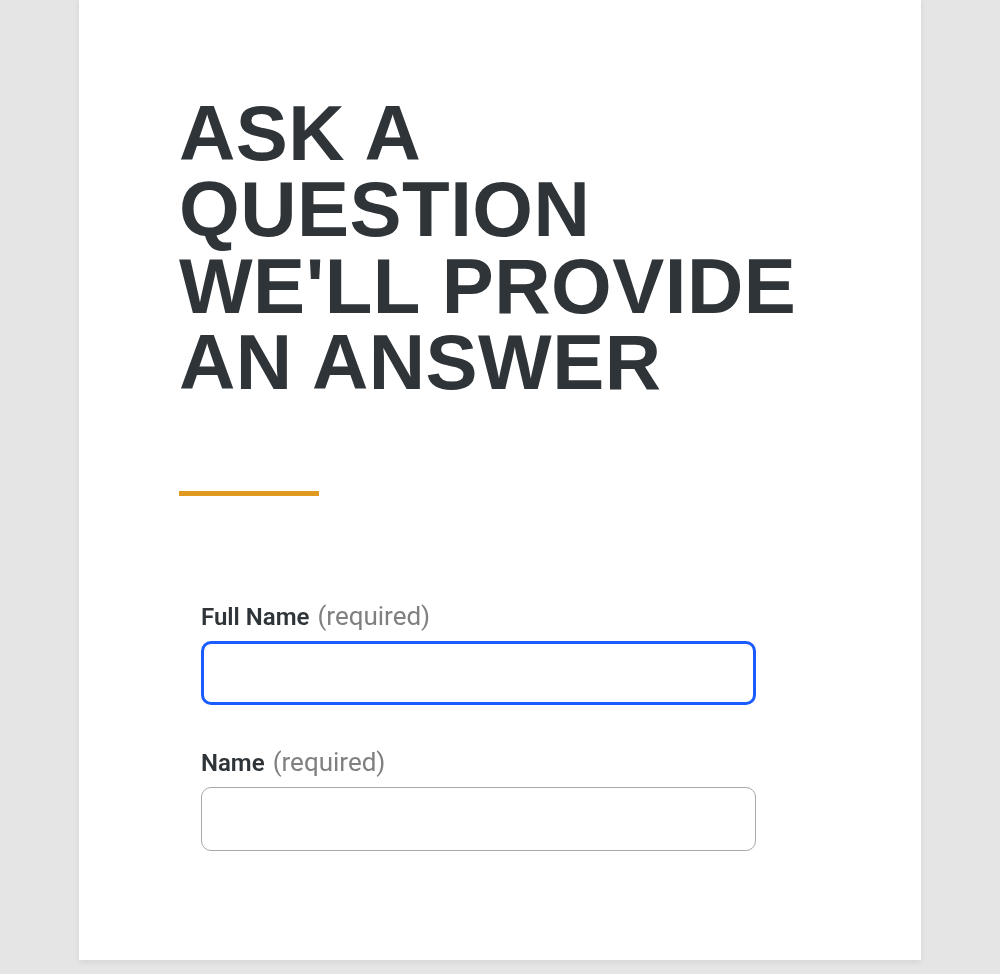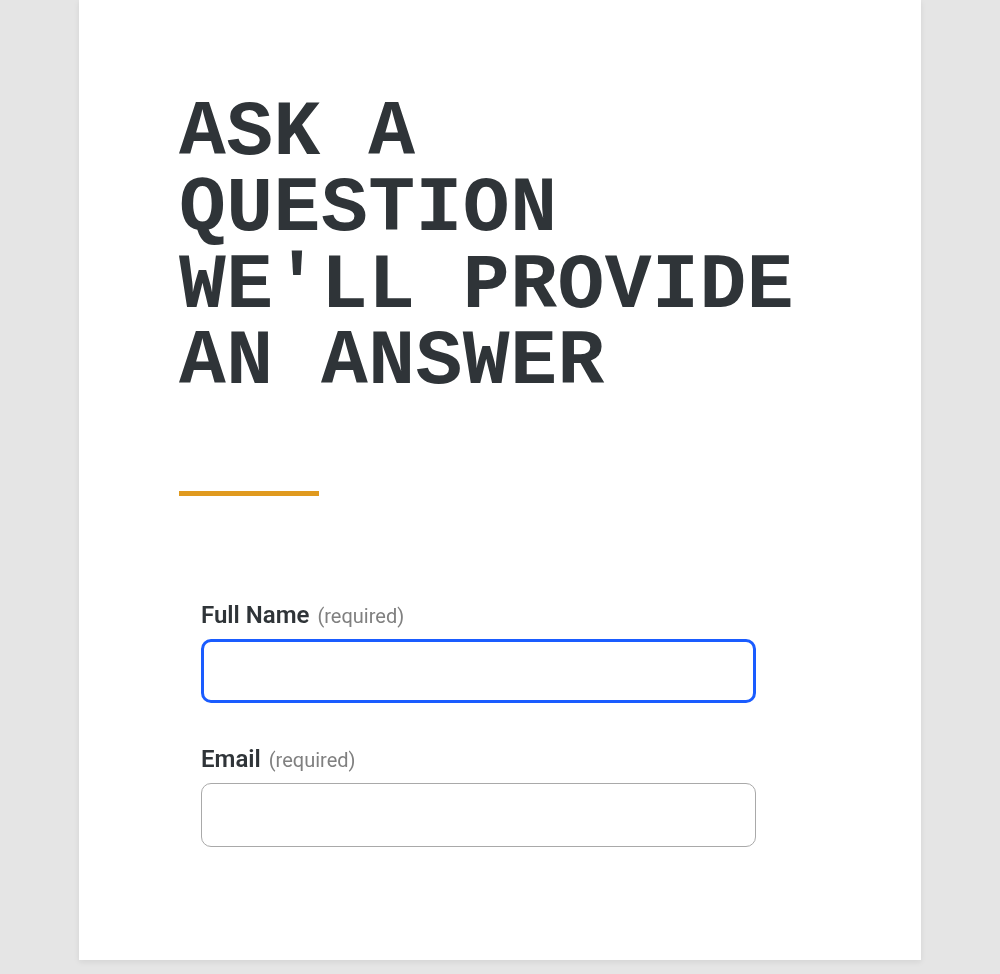--- a/index.html
+++ b/index.html
@@ -21,21 +21,21 @@
     .card {
       width: 842px;
       background: #ffffff;
       padding: 95px 100px 60px 100px;
       min-height: 960px;
       box-shadow: 0 2px 6px rgba(0,0,0,0.08);
       margin-top: 0;
     }
     
     .heading {
-      font-family: Liberation Mono, monospace;
+      font-family: Liberation Sans, sans-serif;
       font-stretch: condensed;
       font-weight: 900;
       font-size: 78px;
       line-height: 0.98;
       letter-spacing: 0.5px;
       color: #2f3438;
       text-transform: uppercase;
       margin-bottom: 90px;
     }
     
@@ -58,21 +58,21 @@
       margin-bottom: 10px;
     }
     
     .label-text {
       font-size: 24px;
       font-weight: 600;
       color: #2f3438;
     }
     
     .required-text {
-      font-size: 20px;
+      font-size: 26px;
       font-weight: 400;
       color: #808080;
     }
     
     .text-input {
       width: 555px;
       height: 64px;
       border: 1.5px solid #a9a9a9;
       border-radius: 10px;
       font-size: 20px;
@@ -97,18 +97,18 @@
   <div class="form-group">
     <div class="label-row">
       <span class="label-text">Full Name</span>
       <span class="required-text">(required)</span>
     </div>
     <input type="text" class="text-input focused" value="" style="">
   </div>
 
   <div class="form-group">
     <div class="label-row">
-      <span class="label-text">Email</span>
+      <span class="label-text">Name</span>
       <span class="required-text">(required)</span>
     </div>
     <input type="text" class="text-input" value="" style="">
   </div>
 </div>
 
 </body></html>

